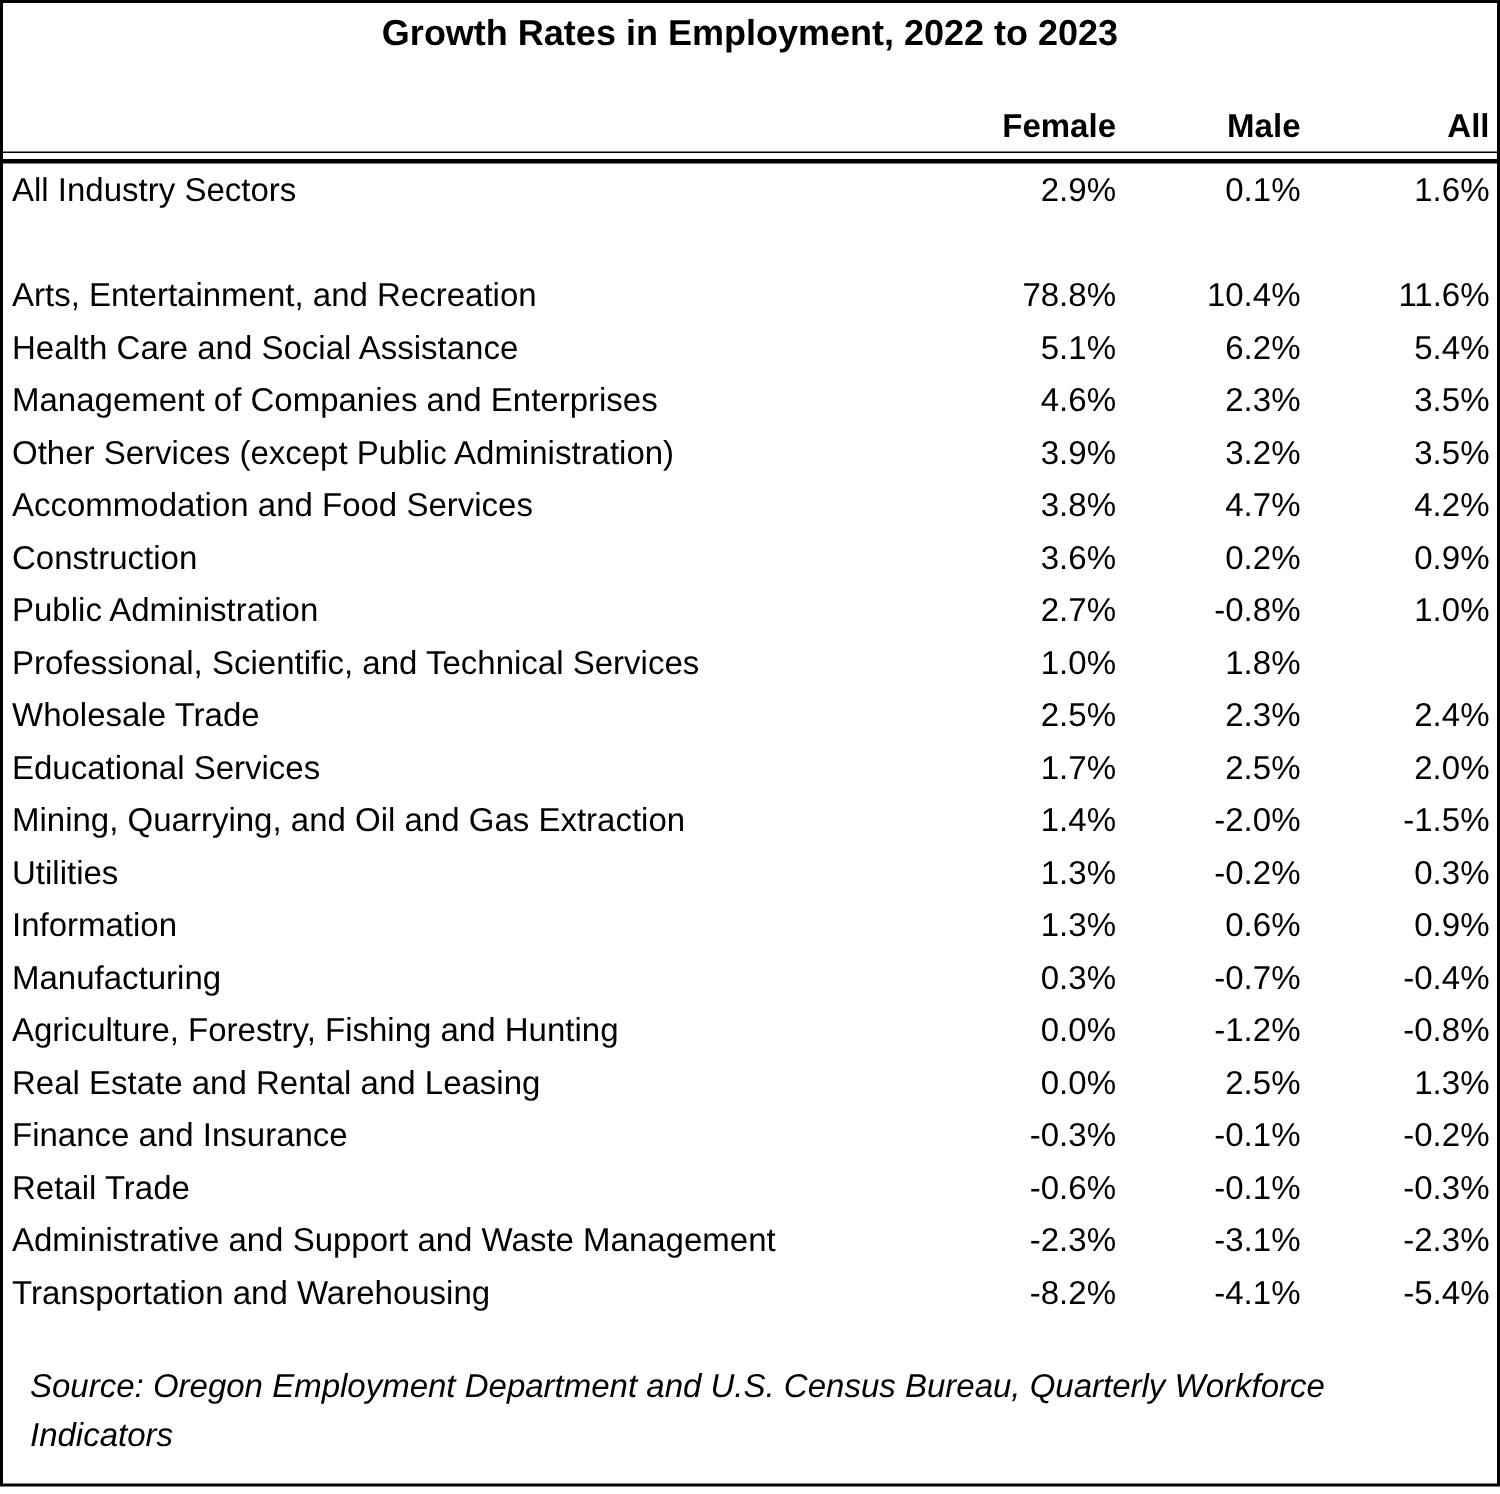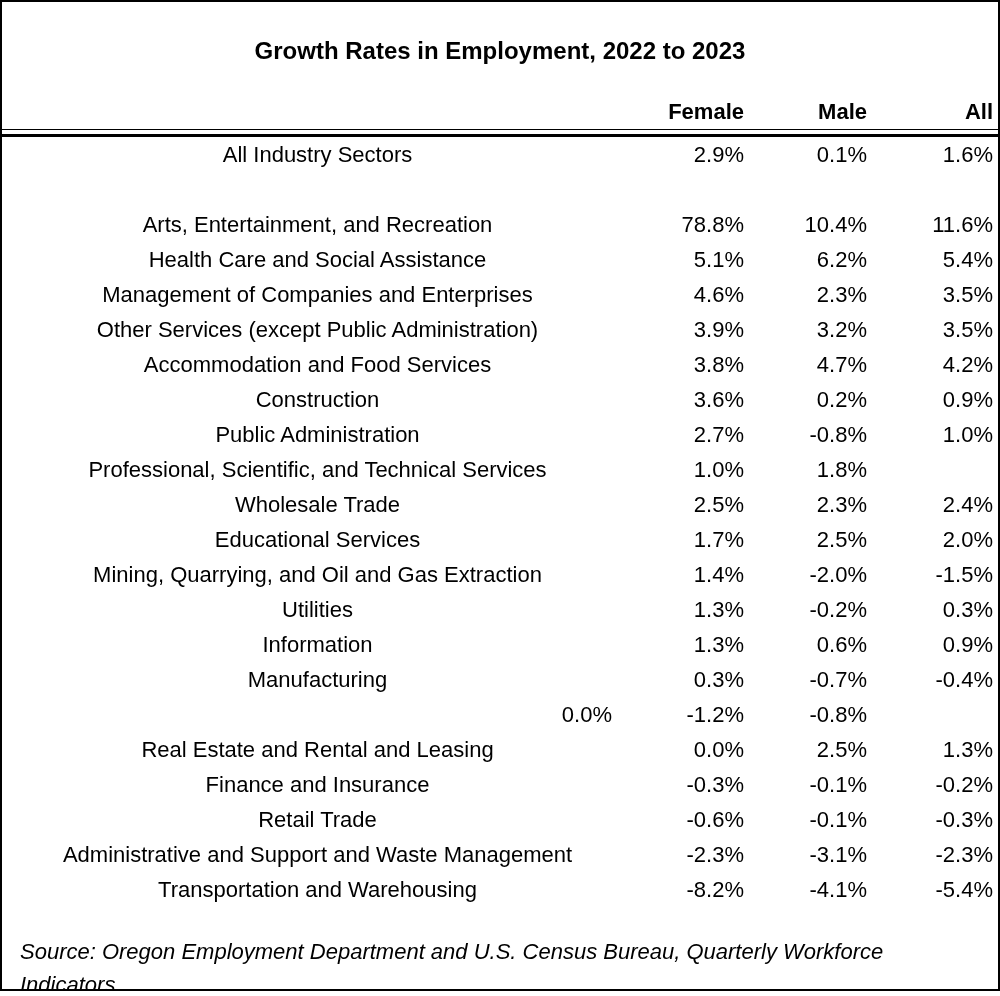--- a/index.html
+++ b/index.html
@@ -22,35 +22,34 @@
     overflow: hidden;
   }
   .title {
     box-sizing: border-box;
     height: 64px;
     padding-top: 7px;
     text-align: center;
     font-size: 24px;
     line-height: 28px;
     font-weight: bold;
-    margin-top: 28px;
   }
   .grid-row {
     display: grid;
     grid-template-columns: 1fr 132px 123px 126px;
     height: 35px;
     line-height: 35px;
     font-size: 22px;
   }
   .header-row { font-weight: bold; }
   .cell-label {
-    padding-left: 16px;
+    padding-left: 6px;
     white-space: nowrap;
     overflow: hidden;
-    text-align: center;
+    text-align: left;
   }
   .cell-num {
     padding-right: 5px;
     text-align: right;
     white-space: nowrap;
   }
   .header-divider {
     height: 4px;
     border-top: 1px solid #000000;
     border-bottom: 3px solid #000000;
@@ -168,20 +167,21 @@
         <div class="cell-num">0.6%</div>
         <div class="cell-num">0.9%</div>
       </div>
       <div class="grid-row">
         <div class="cell-label">Manufacturing</div>
         <div class="cell-num">0.3%</div>
         <div class="cell-num">-0.7%</div>
         <div class="cell-num">-0.4%</div>
       </div>
       <div class="grid-row">
+        <div class="cell-label">Agriculture, Forestry, Fishing and Hunting</div>
         <div class="cell-num">0.0%</div>
         <div class="cell-num">-1.2%</div>
         <div class="cell-num">-0.8%</div>
       </div>
       <div class="grid-row">
         <div class="cell-label">Real Estate and Rental and Leasing</div>
         <div class="cell-num">0.0%</div>
         <div class="cell-num">2.5%</div>
         <div class="cell-num">1.3%</div>
       </div>

